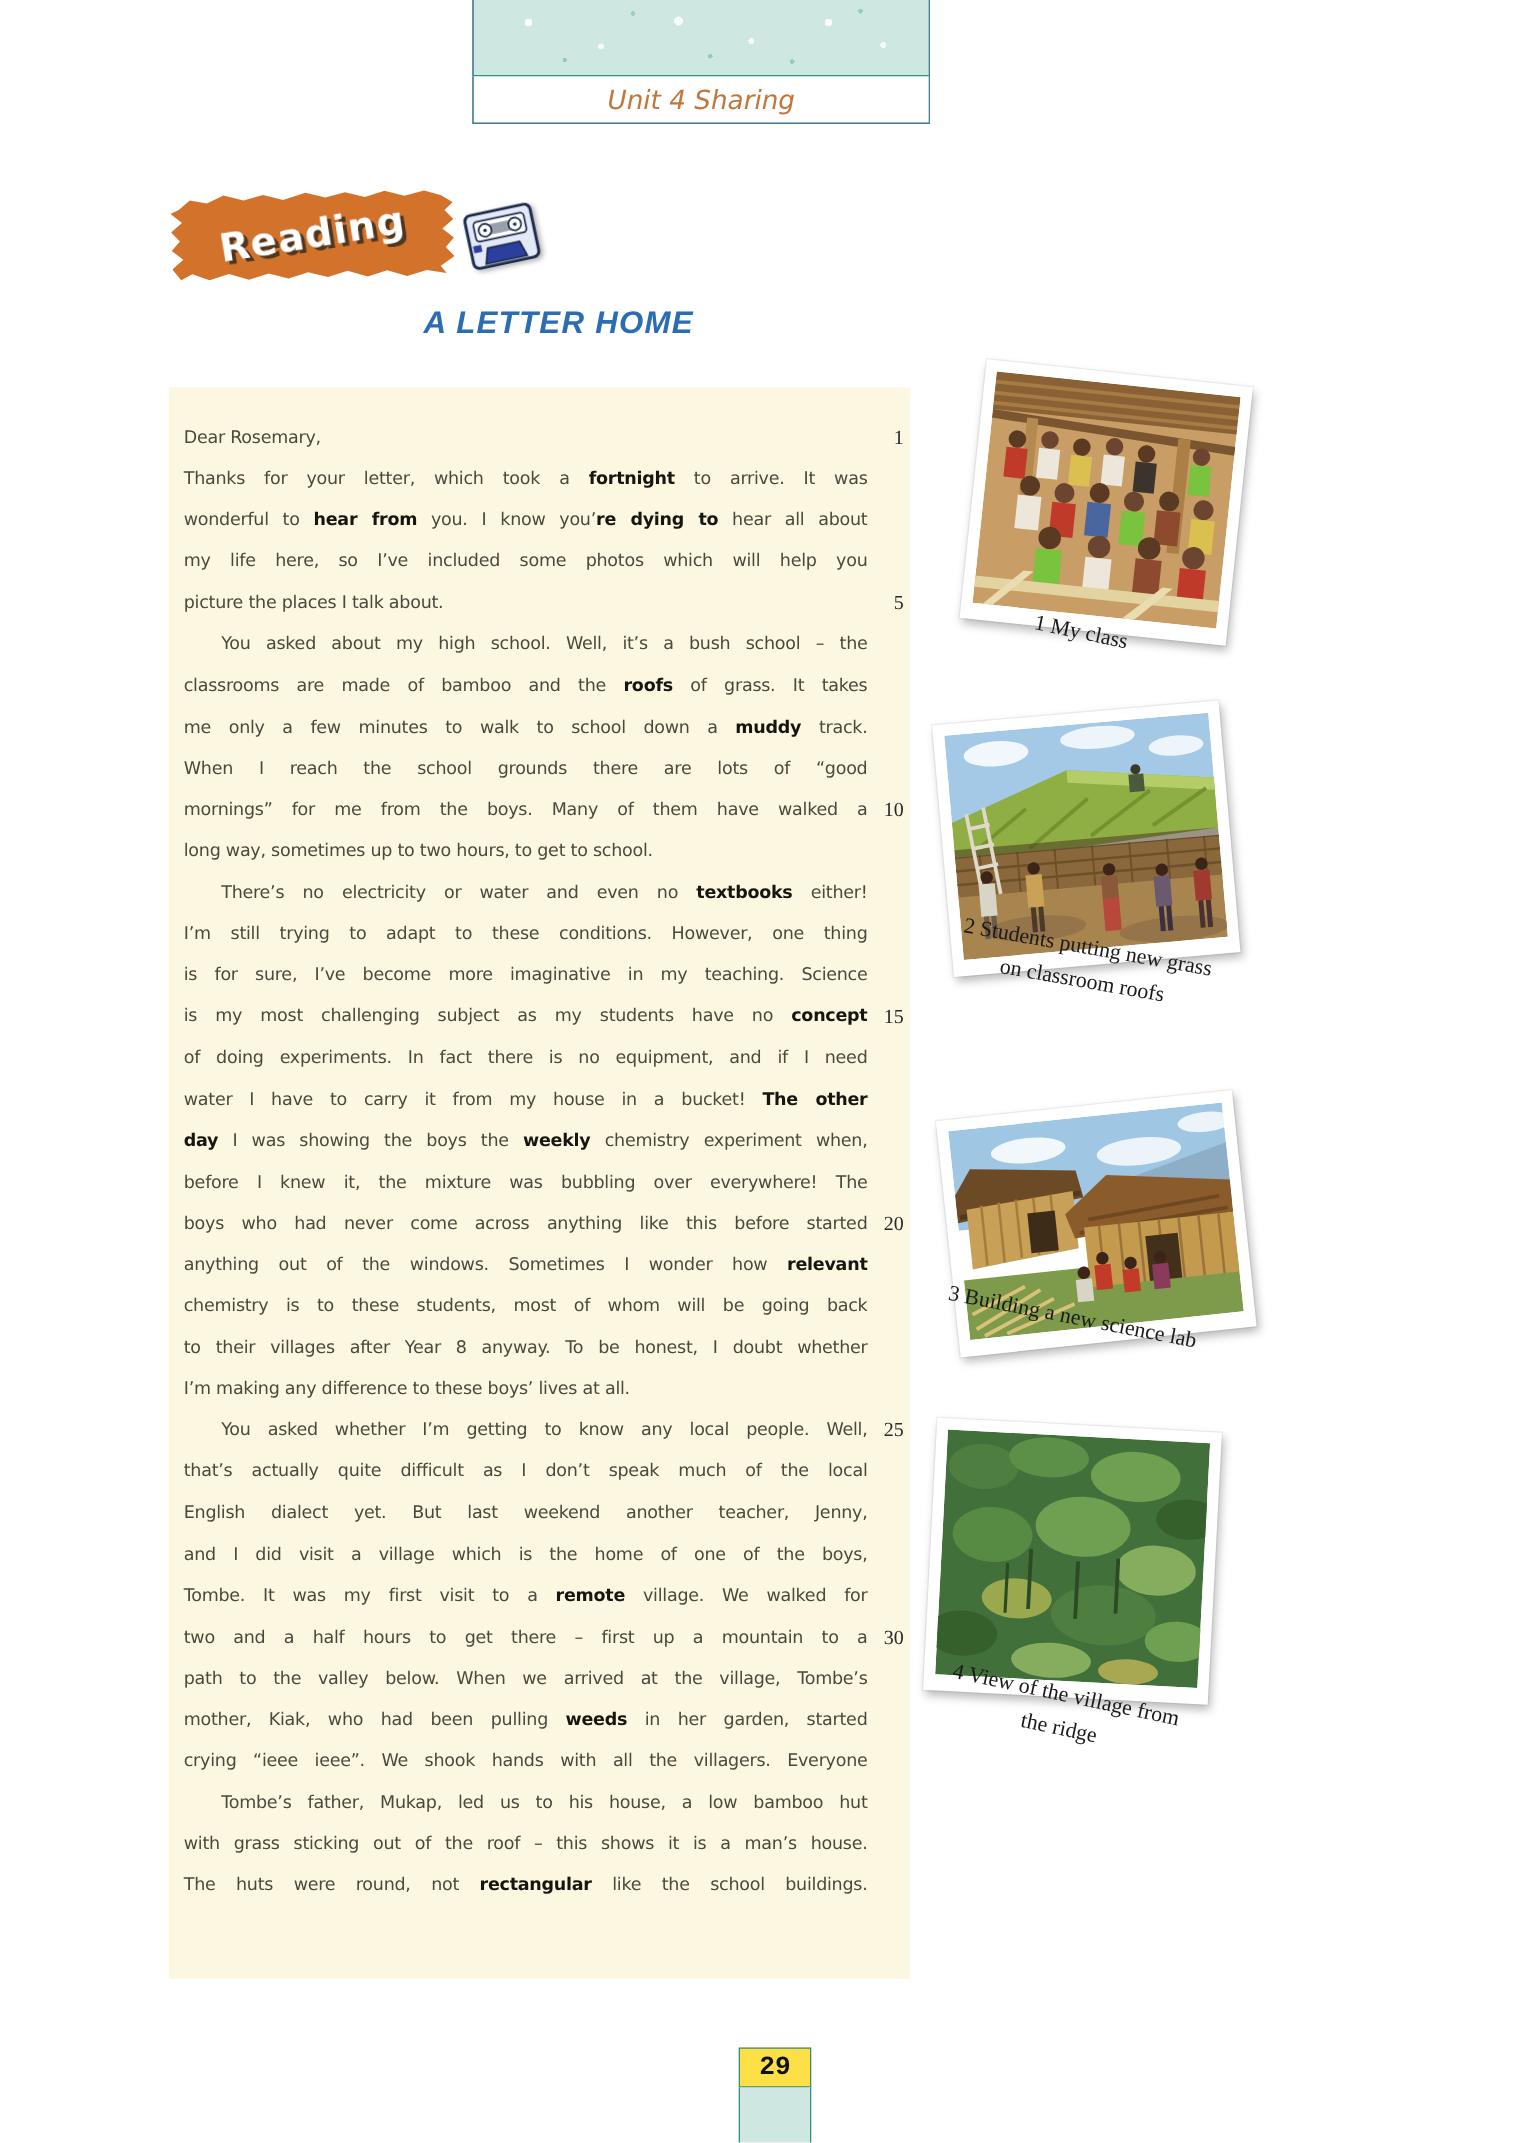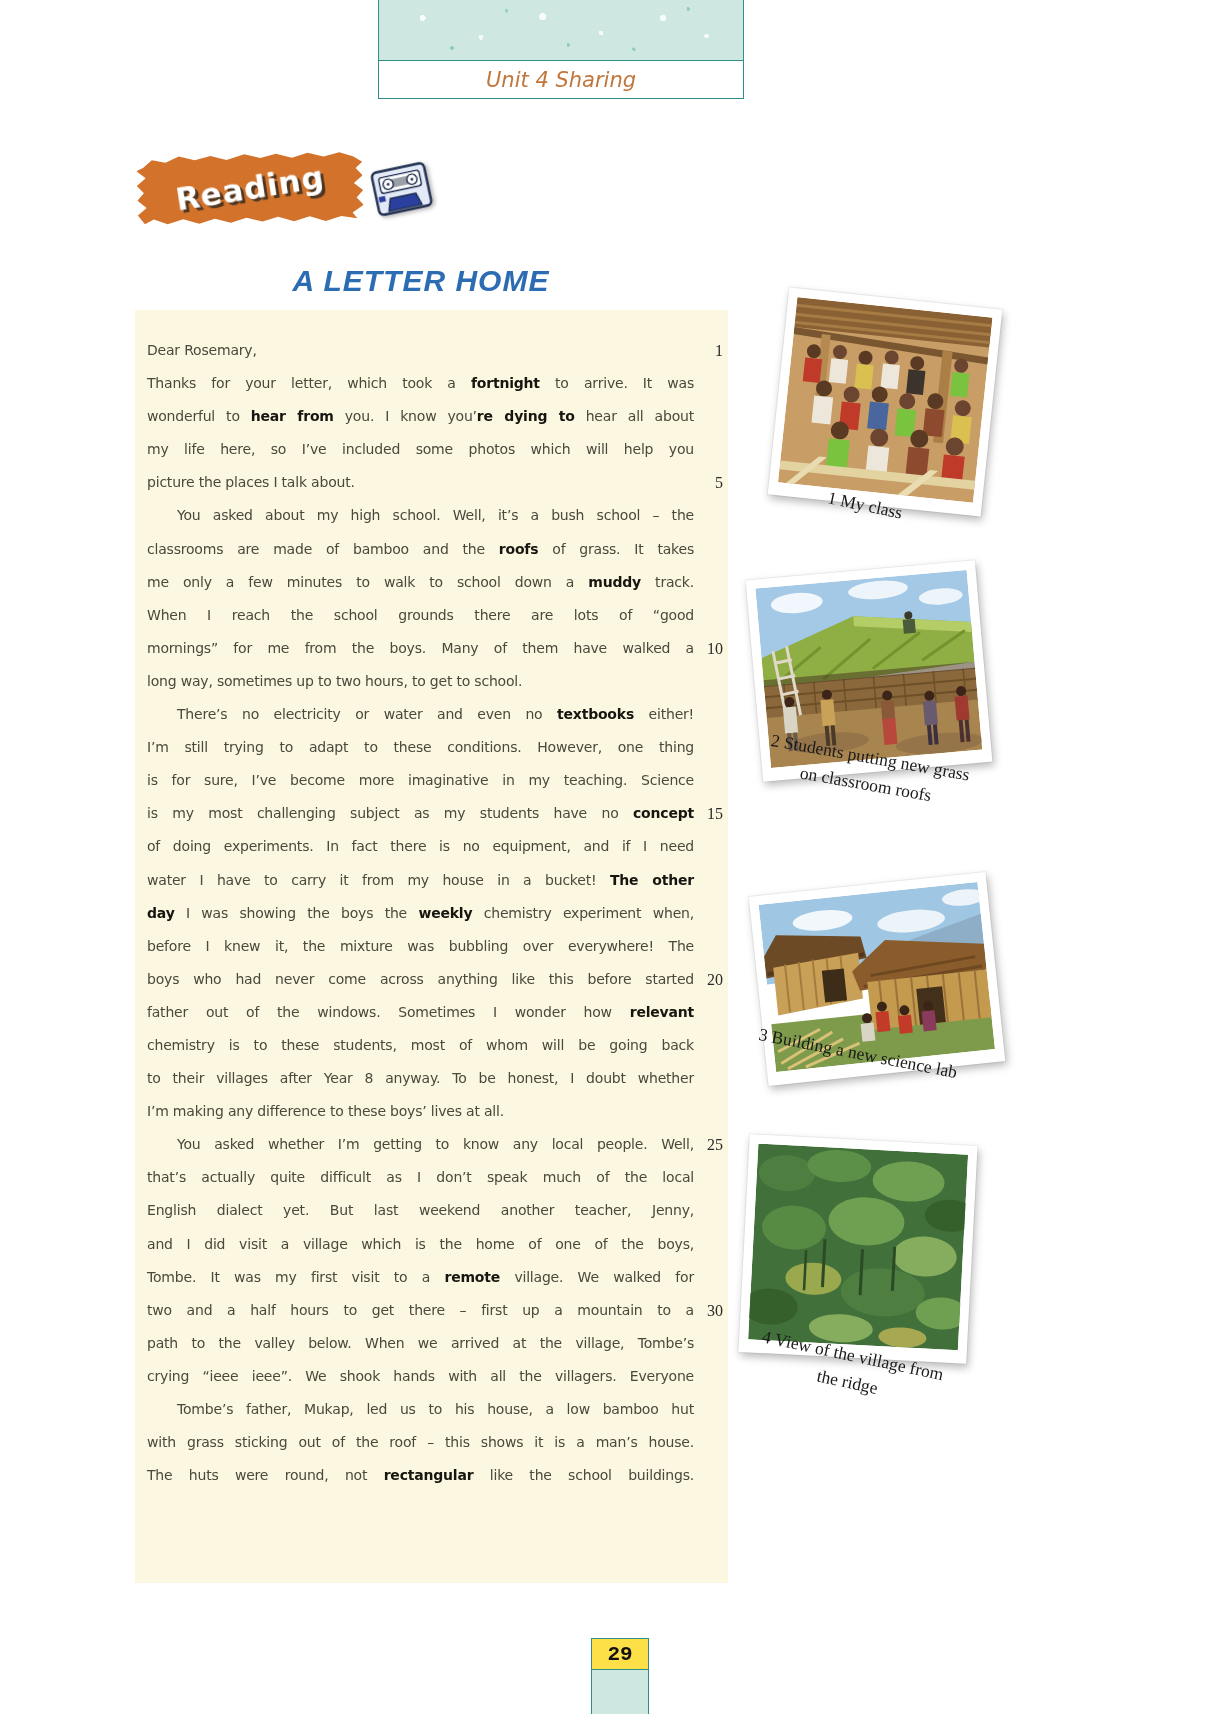--- a/index.html
+++ b/index.html
@@ -47,23 +47,23 @@
     transform:rotate(-7deg); text-shadow:3px 3px 0 rgba(64,48,32,.9);
     font-family:"DejaVu Sans", sans-serif;
   }
 
   
   .cassette { position:absolute; left:374px; top:166px; transform:rotate(-12deg);
     filter:drop-shadow(2px 2px 2px rgba(0,0,0,.3)); }
 
   
   .reading-title {
-    position:absolute; left:136px; top:244px; width:570px; text-align:center;
-    color:#2b6cb3; font-weight:bold; font-style:italic; font-size:30px;
-    letter-spacing:1px; font-family:"Liberation Sans", sans-serif;margin-top:20px;
+    position:absolute; left:162px; top:244px; width:570px; text-align:center;
+    color:#2b6cb3; font-weight:bold; font-style:italic; font-size:25px;
+    letter-spacing:1px; font-family:"Liberation Sans", sans-serif;
   }
 
   
   .letter {
     position:absolute; left:135px; top:310px; width:593px; height:1273px;
     background:#fbf7e0; box-sizing:border-box; padding-top:24px;
   }
   .ln { position:relative; height:33.1px; line-height:33.1px; overflow:hidden; }
   .ln .txt {
     display:block; margin:0 34px 0 12px; text-align:left;
@@ -214,21 +214,21 @@
   </div>
       <div class="ln">
     <span class="txt just"><span>before I knew it, the mixture was bubbling over everywhere! The</span></span>
     <span class="num"></span>
   </div>
       <div class="ln">
     <span class="txt just"><span>boys who had never come across anything like this before started</span></span>
     <span class="num">20</span>
   </div>
       <div class="ln">
-    <span class="txt just"><span>father out of the windows. Sometimes I wonder how </span><b>relevant</b></span>
+    <span class="txt just"><span>anything out of the windows. Sometimes I wonder how </span><b>relevant</b></span>
     <span class="num"></span>
   </div>
       <div class="ln">
     <span class="txt just"><span>chemistry is to these students, most of whom will be going back</span></span>
     <span class="num"></span>
   </div>
       <div class="ln">
     <span class="txt just"><span>to their villages after Year 8 anyway. To be honest, I doubt whether</span></span>
     <span class="num"></span>
   </div>
@@ -255,20 +255,24 @@
       <div class="ln">
     <span class="txt just"><span>Tombe. It was my first visit to a </span><b>remote</b><span> village. We walked for</span></span>
     <span class="num"></span>
   </div>
       <div class="ln">
     <span class="txt just"><span>two and a half hours to get there – first up a mountain to a</span></span>
     <span class="num">30</span>
   </div>
       <div class="ln">
     <span class="txt just"><span>path to the valley below. When we arrived at the village, Tombe’s</span></span>
+    <span class="num"></span>
+  </div>
+      <div class="ln">
+    <span class="txt just"><span>mother, Kiak, who had been pulling </span><b>weeds</b><span> in her garden, started</span></span>
     <span class="num"></span>
   </div>
       <div class="ln">
     <span class="txt just"><span>crying “ieee ieee”. We shook hands with all the villagers. Everyone</span></span>
     <span class="num"></span>
   </div>
       <div class="ln">
     <span class="txt just ind"><span>Tombe’s father, Mukap, led us to his house, a low bamboo hut</span></span>
     <span class="num"></span>
   </div>

